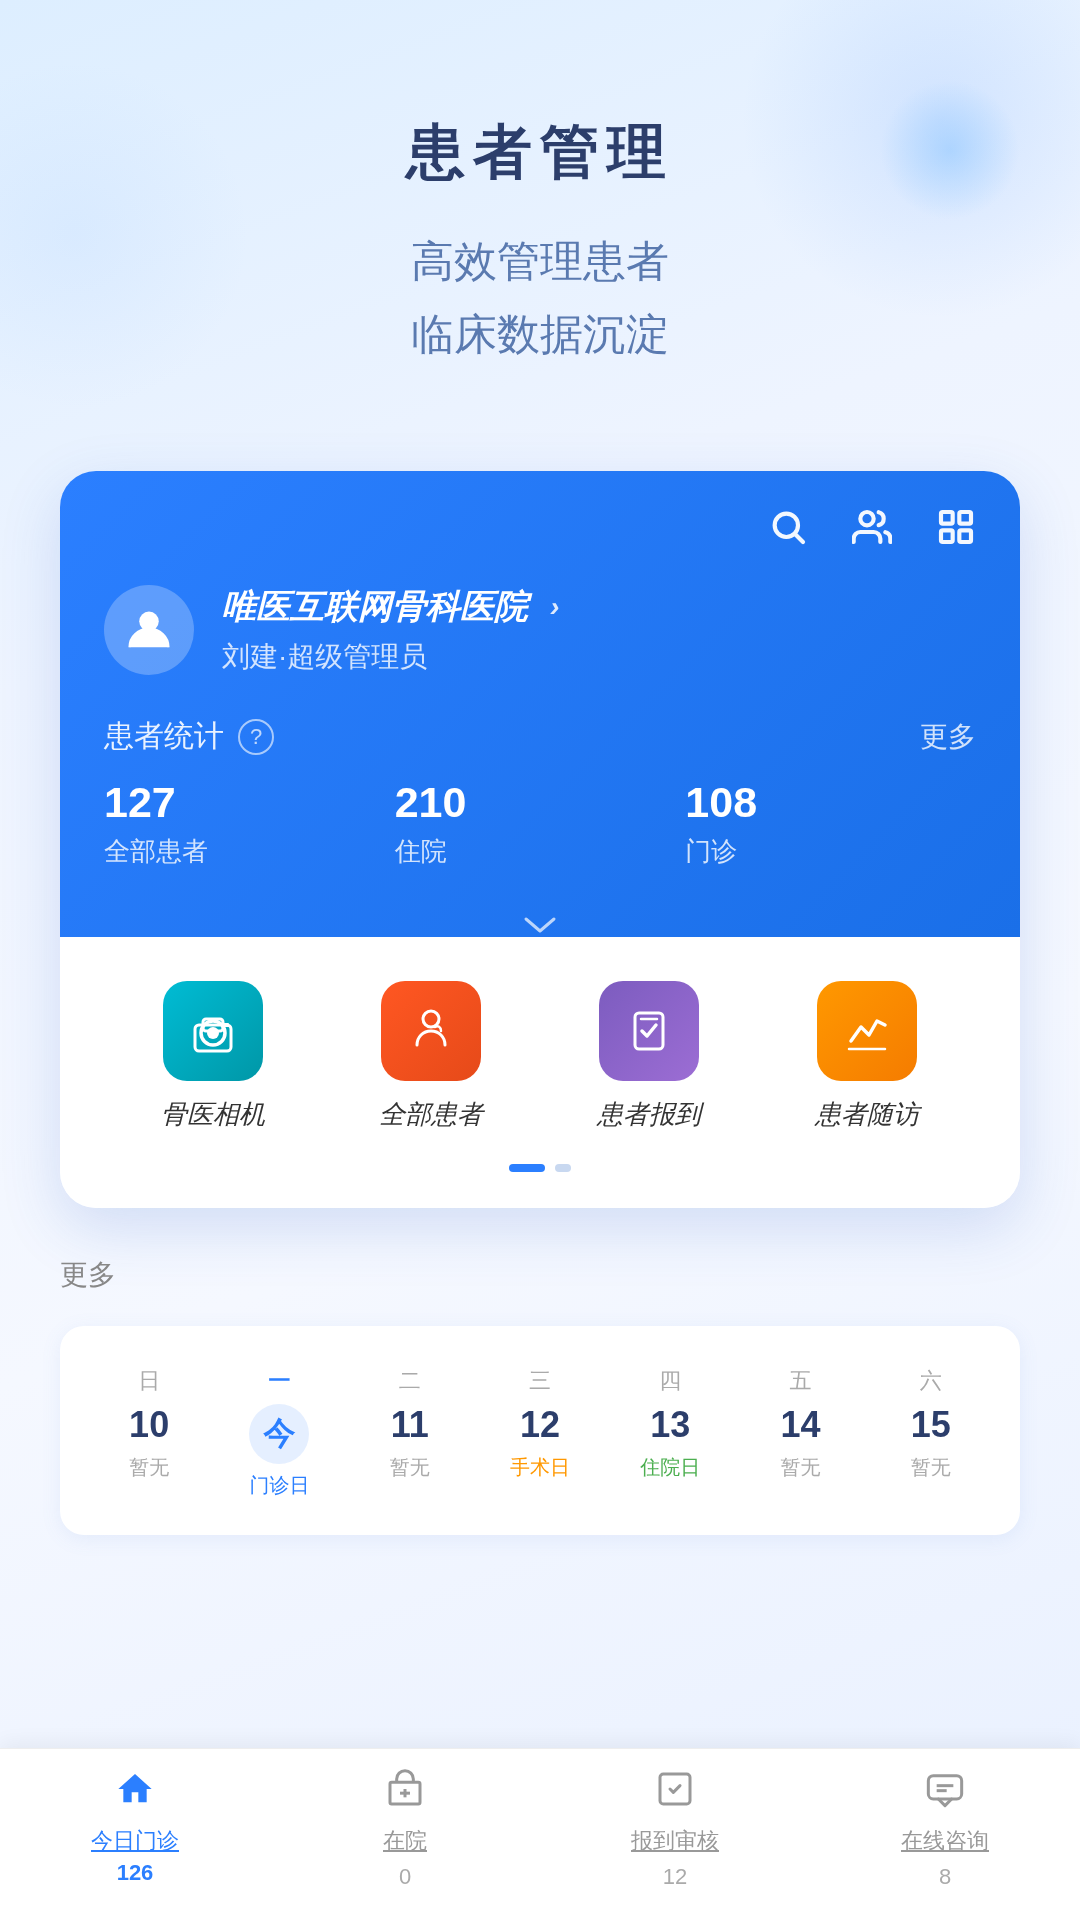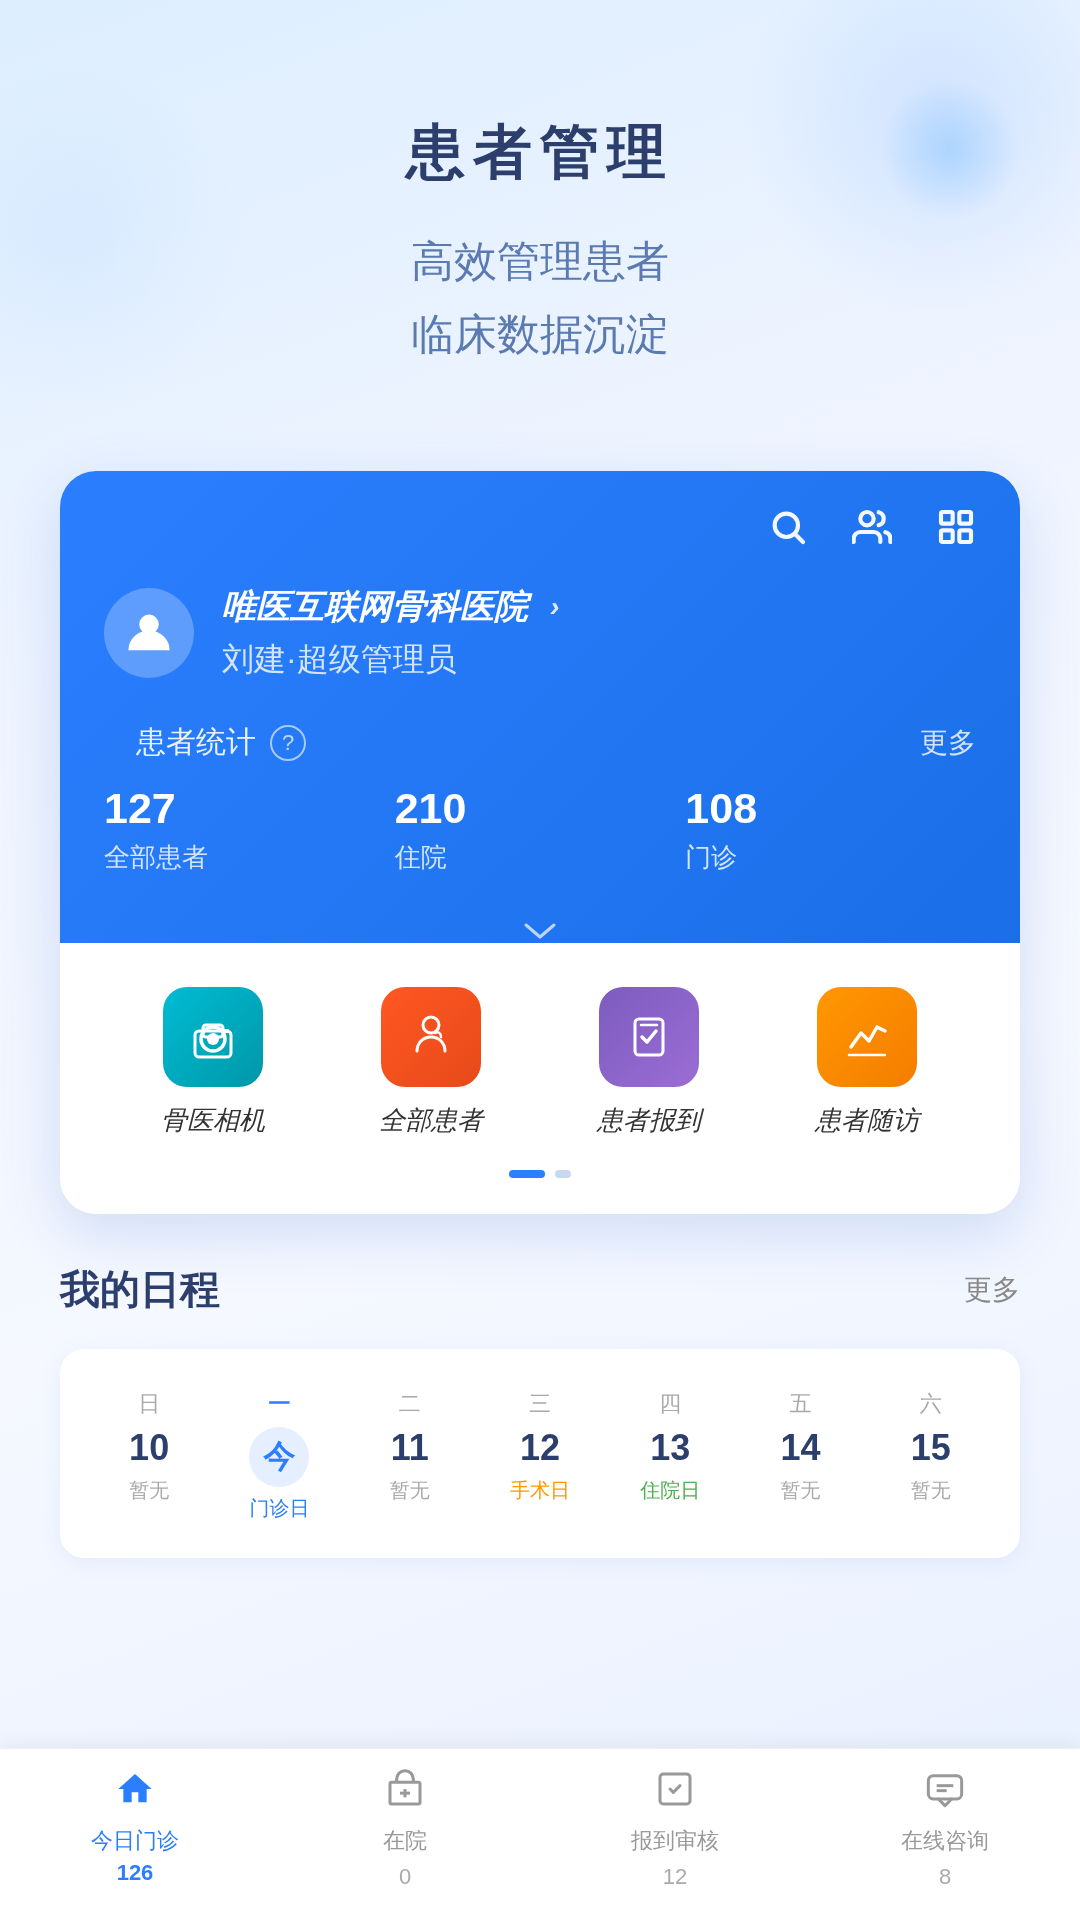--- a/index.html
+++ b/index.html
@@ -126,21 +126,21 @@
       gap: 22px;
       font-style: italic;
     }
 
     .chevron-right {
       font-size: 28px;
       opacity: 0.85;
     }
 
     .profile-info .user-role {
-      font-size: 32px;
+      font-size: 28px;
       color: rgba(255,255,255,0.8);
       margin-top: 8px;
     }
 
     .stats-section {
       margin-bottom: 0;
     }
 
     .stats-header {
       display: flex;
@@ -148,21 +148,20 @@
       align-items: center;
       margin-bottom: 24px;
     }
 
     .stats-title {
       font-size: 30px;
       color: rgba(255,255,255,0.9);
       display: flex;
       align-items: center;
       gap: 14px;
-      margin-left: 32px;
     }
 
     .stats-title .help-icon {
       width: 36px;
       height: 36px;
       border-radius: 50%;
       border: 2px solid rgba(255,255,255,0.6);
       display: flex;
       align-items: center;
       justify-content: center;
@@ -368,20 +367,21 @@
     .nav-icon {
       font-size: 40px;
       color: #999;
     }
 
     .nav-icon.active { color: #2b7fff; }
 
     .nav-label {
       font-size: 22px;
       color: #999;
+      text-decoration: underline;
     }
 
     .nav-label.active { color: #2b7fff; }
 
     .nav-badge {
       font-size: 22px;
       color: #2b7fff;
       font-weight: 600;
       margin-top: -4px;
     }
@@ -533,21 +533,20 @@
 
     <div class="page-dots">
       <div class="dot active"></div>
       <div class="dot inactive"></div>
     </div>
   </div>
 </div>
 
 <div class="schedule-section">
   <div class="section-header">
-    <div class="section-title">我的日程</div>
     <div class="section-more">更多</div>
   </div>
 
   <div class="calendar-row">
 
     <div class="cal-day">
       <div class="cal-day-name">日</div>
       <div class="cal-day-num">10</div>
       <div class="cal-day-label">暂无</div>
     </div>

